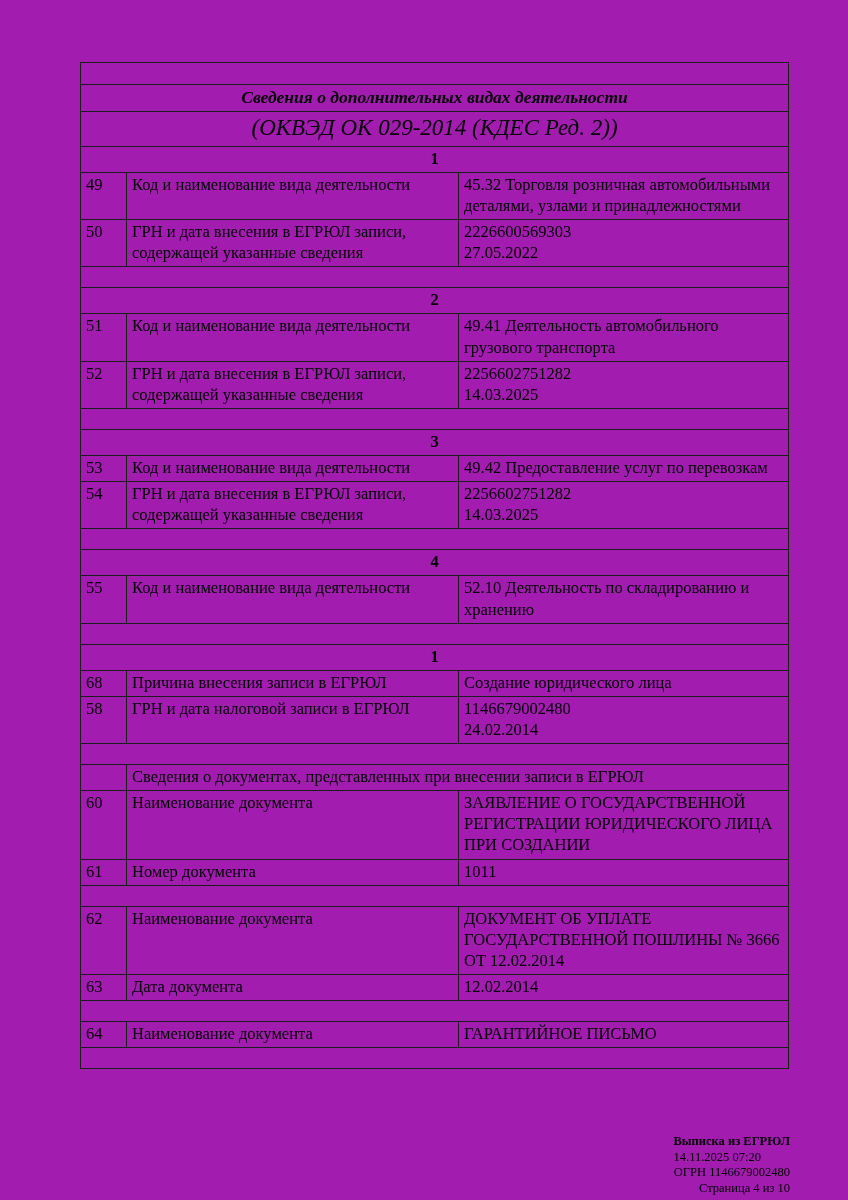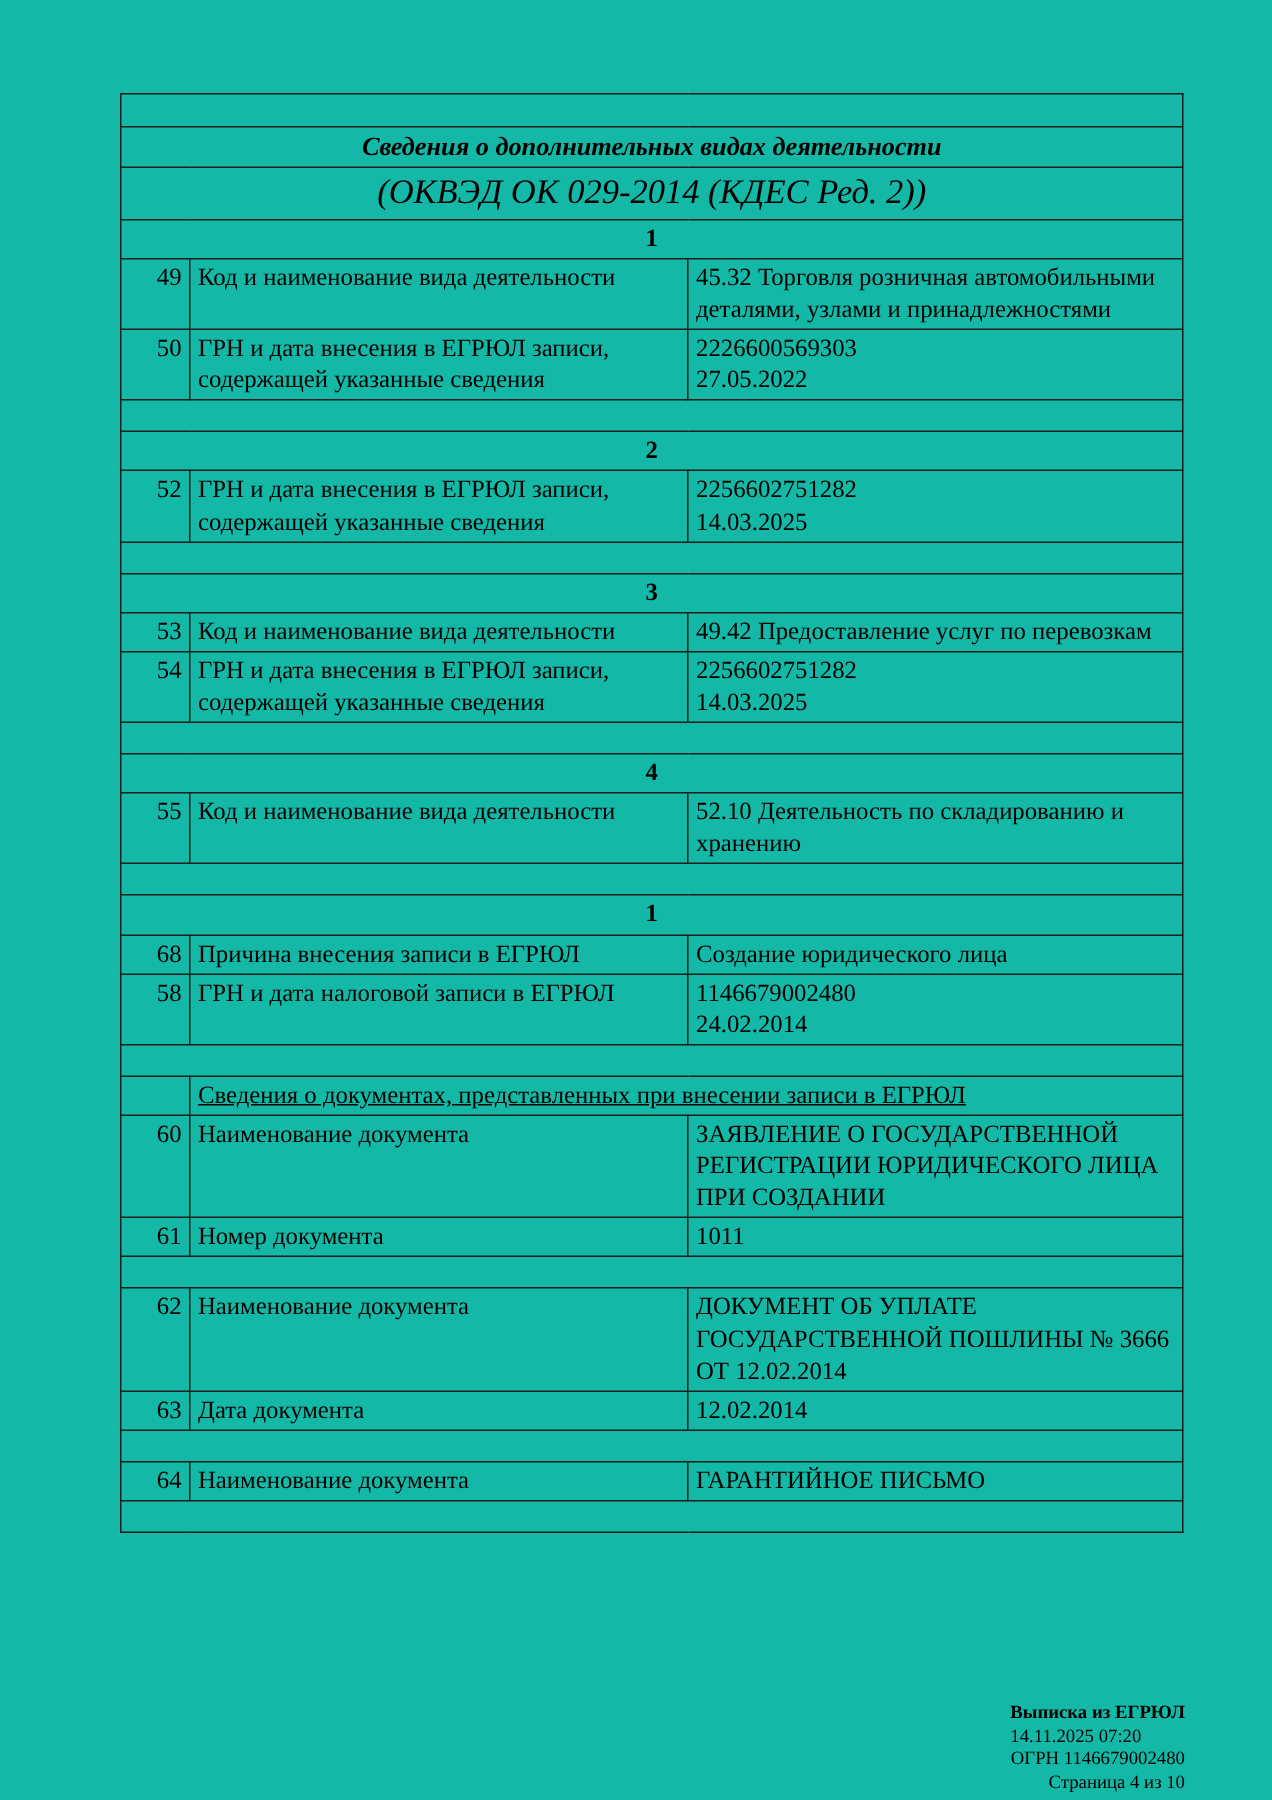--- a/index.html
+++ b/index.html
@@ -1,56 +1,56 @@
 <!DOCTYPE html>
 <html><head>
 <meta charset="utf-8">
 <style>
   html, body { margin: 0; padding: 0; background: #e8e8e8; }
   .page {
     position: relative;
     width: 848px; height: 1200px;
-    background: #14b8a6;
+    background: #a21caf;
     font-family: "Liberation Serif", serif;
     color: #000;
     overflow: hidden;
   }
   .doc { position: absolute; left: 80px; top: 62px; width: 708px; }
   table.egrul {
     border-collapse: collapse;
     table-layout: fixed;
     width: 708px;
     font-size: 16.5px;
     line-height: 1.28;
   }
   col.c-num   { width: 46px; }
   col.c-label { width: 332px; }
   col.c-value { width: 330px; }
   table.egrul td {
     border: 1px solid #1c1c1c;
     vertical-align: top;
     padding: 1px 5px 3px 5px;
   }
-  td.num { text-align: right; padding: 1px 2px 3px 2px; }
+  td.num { text-align: left; padding: 1px 2px 3px 2px; }
   td.val { white-space: pre-line; }
   .r-empty td { height: 17px; padding: 0; }
   .r-title td {
     text-align: center; font-weight: bold; font-style: italic;
     font-size: 17.5px; padding: 3px 4px;
   }
   .r-subtitle td {
     text-align: center; font-style: italic;
     font-size: 23px; padding: 1px 4px;
   }
   .r-num td { text-align: center; font-weight: bold; padding: 0 4px 2px 4px; }
   .r-title2 td {
     text-align: center; font-weight: bold;
     font-size: 17.5px; padding: 2px 4px;
   }
-  .r-subheader td { padding-top: 2px; text-decoration: underline; }
+  .r-subheader td { padding-top: 2px; }
   .r-spacer td { height: 16px; padding: 0; }
   .footer {
     position: absolute;
     left: 80px; top: 1134px; width: 710px;
     display: flex; justify-content: space-between; align-items: flex-end;
     font-size: 12.5px; line-height: 1.25; flex-direction: column;
   }
   .footer .stamp-line1 { font-weight: bold; display: block; }
 </style>
 </head>
@@ -90,20 +90,25 @@
 27.05.2022</td>
         </tr>
         <tr class="r-spacer">
             <td colspan="3"></td>
           </tr>
 
         <tr class="r-num">
             <td colspan="3">2</td>
           </tr>
         <tr>
+          <td class="num">51</td>
+          <td class="lbl">Код и наименование вида деятельности</td>
+          <td class="val">49.41 Деятельность автомобильного грузового транспорта</td>
+        </tr>
+        <tr>
           <td class="num">52</td>
           <td class="lbl">ГРН и дата внесения в ЕГРЮЛ записи, содержащей указанные сведения</td>
           <td class="val">2256602751282
 14.03.2025</td>
         </tr>
         <tr class="r-spacer">
             <td colspan="3"></td>
           </tr>
 
         <tr class="r-num">

